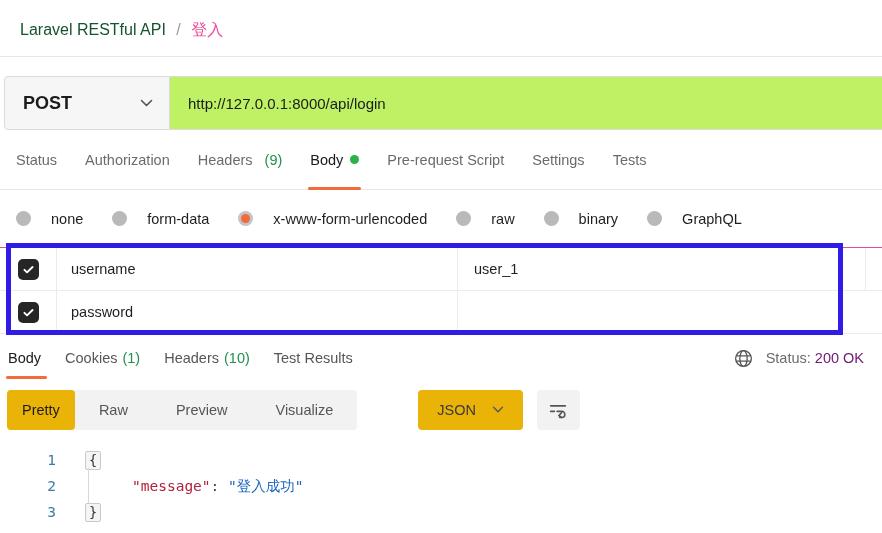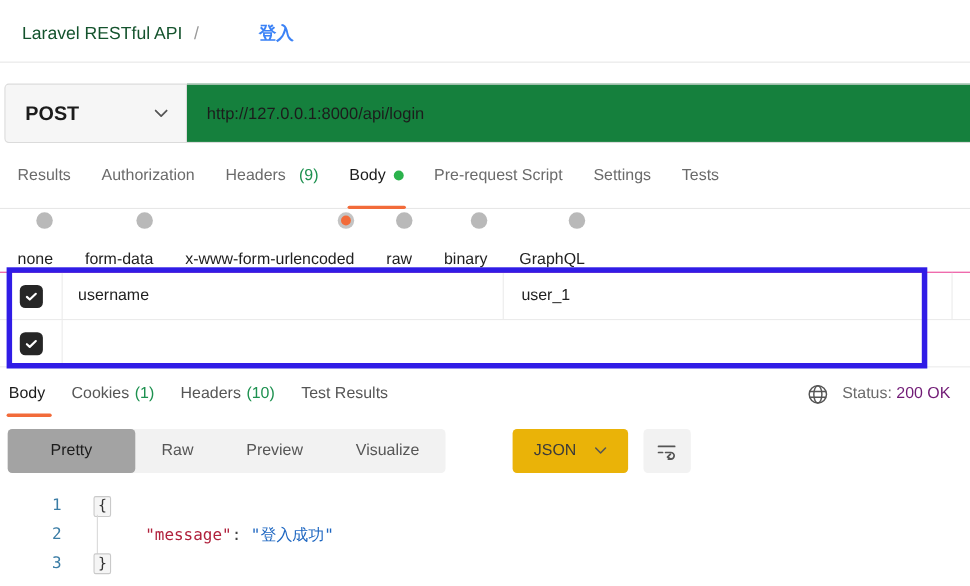--- a/index.html
+++ b/index.html
@@ -6,43 +6,43 @@
   html,body { background:#fff; }
   body {
     width:882px; height:533px; overflow:hidden;
     font-family:"Liberation Sans", sans-serif;
     color:#1f1f1f; font-size:14.5px;
   }
   
   .breadcrumb { height:57px; padding:20px 0 0 20px; border-bottom:1px solid #e7e7e7; font-size:16px; }
   .crumb-collection { color:#14532d; }
   .crumb-sep { color:#9a9a9a; margin:0 6px; }
-  .crumb-request { color:#3b82f6; font-weight:700;margin-left:44px; }
+  .crumb-request { color:#ec4899; font-weight:400; }
   
   .request-bar { display:flex; margin:19px 0 0 4px; height:54px; }
   .method-box {
     width:166px; background:#f6f6f6; border:1px solid #dbdbdb;
     border-radius:4px 0 0 4px; display:flex; align-items:center;
     justify-content:space-between; padding:0 16px 0 18px; cursor:pointer;
   }
   .method-label { font-weight:700; font-size:18px; color:#1c1c1c; }
   .url-box {
-    flex:1; background:#15803d; border-top:1px solid #dbdbdb; border-bottom:1px solid #dbdbdb;
+    flex:1; background:#bef264; border-top:1px solid #dbdbdb; border-bottom:1px solid #dbdbdb;
     display:flex; align-items:center; padding-left:18px; font-size:15px; color:#1c1c1c;
   }
   
   .req-tabs { display:flex; align-items:stretch; height:60px; border-bottom:1px solid #e7e7e7; padding-left:2px; }
   .rtab { position:relative; display:flex; align-items:center; gap:7px; padding:0 14px; color:#6b6b6b; cursor:pointer; }
   .rtab.active { color:#1a1a1a; }
   .rtab .count { color:#1e9150; margin-left:5px; }
   .rtab .underline { position:absolute; left:12px; right:12px; bottom:-1px; height:3px; background:#f26b3a; border-radius:2px; }
   .green-dot { width:9px; height:9px; border-radius:50%; background:#2bb24c; display:inline-block; }
   
   .body-type-row { display:flex; align-items:center; gap:29px; height:57px; padding-left:16px; }
-  .radio-opt { display:flex; align-items:flex-end; gap:20px; cursor:pointer;flex-direction:column; }
+  .radio-opt { display:flex; align-items:center; gap:20px; cursor:pointer; }
   .radio-circle { width:15px; height:15px; border-radius:50%; background:#b9b9b9; position:relative; flex:none; }
   .radio-opt.selected .radio-circle { background:#c4c4c4; }
   .radio-opt.selected .radio-circle::after {
     content:""; position:absolute; left:3px; top:3px; width:9px; height:9px;
     border-radius:50%; background:#f26b3a;
   }
   
   .kv-wrap { position:relative; }
   .kv-table { border-top:1px solid #ec4899; }
   .kv-row { display:flex; height:43px; border-bottom:1px solid #ebebeb; align-items:stretch; }
@@ -63,21 +63,21 @@
   .resp-tab.active { color:#1a1a1a; }
   .resp-tab .count { color:#1e9150; margin-left:5px; }
   .resp-tab .underline { position:absolute; left:6px; right:6px; bottom:3px; height:3px; background:#f26b3a; border-radius:2px; }
   .resp-status { margin-left:auto; display:flex; align-items:center; gap:12px; }
   .status-label { color:#6b6b6b; }
   .status-value { color:#701a75; }
   
   .viewer-bar { display:flex; align-items:center; margin:8px 0 0 7px; height:40px; }
   .mode-group { display:flex; background:#f2f2f2; border-radius:4px; height:40px; align-items:stretch; }
   .mode-seg { display:flex; align-items:center; padding:0 24px; color:#565656; cursor:pointer; border-radius:4px; }
-  .mode-seg.active { background:#a3a3a3; color:#1c1c1c; padding:0 39px; }
+  .mode-seg.active { background:#eab308; color:#1c1c1c; padding:0 15px; }
   .format-pill { margin-left:61px; background:#eab308; border-radius:4px; height:40px; display:flex; align-items:center; gap:16px; padding:0 19px; color:#3a3a3a; cursor:pointer; }
   .wrap-pill { margin-left:14px; background:#f2f2f2; border-radius:4px; height:40px; width:43px; display:flex; align-items:center; justify-content:center; cursor:pointer; }
   
   .code-area { margin-top:17px; font-family:"DejaVu Sans Mono", monospace; font-size:14.5px; }
   .code-line { display:flex; height:26px; align-items:center; }
   .gutter { width:56px; text-align:right; color:#3a7ca5; flex:none; }
   .fold-col { width:46px; padding-left:29px; flex:none; position:relative; height:100%; display:flex; align-items:center; }
   .fold-box {
     border:1px solid #c9c9c9; background:#f5f5f5; color:#333; border-radius:2px;
     padding:0 3px; line-height:17px; font-size:13.5px; cursor:pointer;
@@ -108,21 +108,21 @@
         </svg>
     </span>
   </div>
   <div class="url-box">
     <span>http://127.0.0.1:8000/api/login</span>
   </div>
 </div>
 
 <div class="req-tabs">
   <div class="rtab">
-    <span>Results</span>
+    <span>Status</span>
   </div>
   <div class="rtab">
     <span>Authorization</span>
   </div>
   <div class="rtab">
     <span>Headers</span>
       <span class="count">(9)</span>
   </div>
   <div class="rtab active">
     <span>Body</span>
@@ -182,20 +182,21 @@
       <div class="cell cell-desc"></div>
     </div>
     <div class="kv-row">
       <div class="cell cell-check">
         <span class="checkbox">
           <svg width="13" height="13" viewBox="0 0 16 16">
               <path d="M3 8.5l3.2 3L13 5" stroke="#fff" stroke-width="2.4" fill="none" stroke-linecap="round" stroke-linejoin="round"></path>
             </svg>
         </span>
       </div>
+      <div class="cell cell-key">password</div>
       <div class="cell cell-desc"></div>
     </div>
   </div>
   <div class="blue-annotation"></div>
 </div>
 
 <div class="resp-meta">
   <div class="resp-tab active">
     <span>Body</span>
     <span class="underline"></span>

